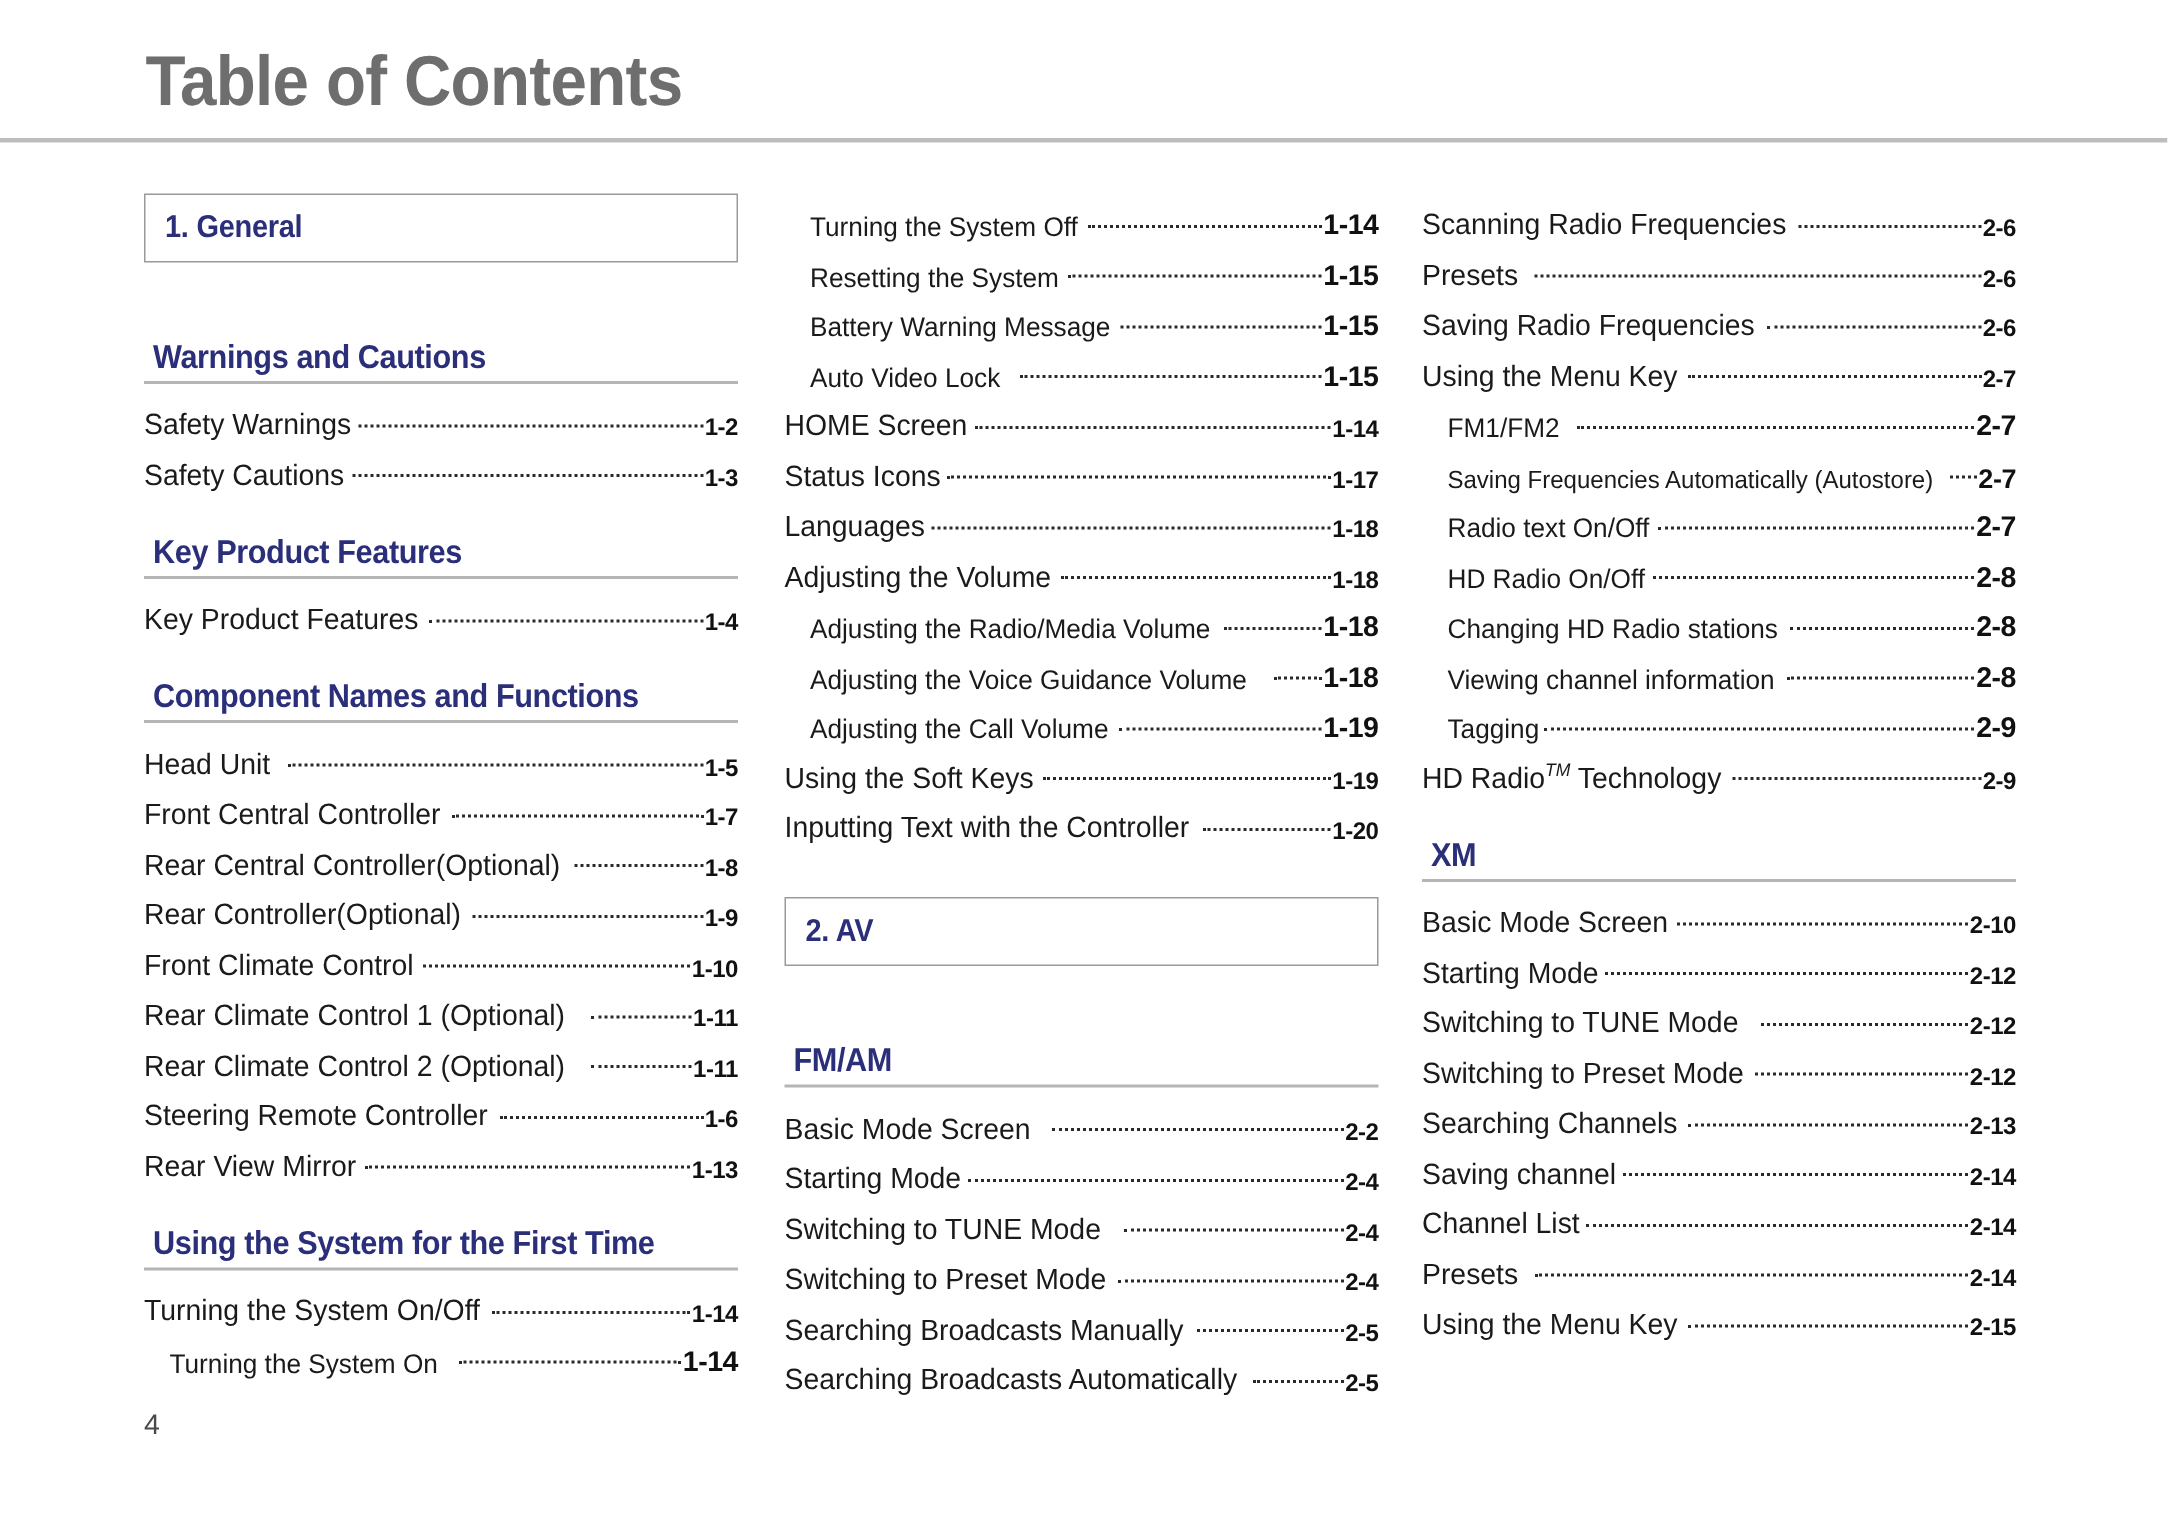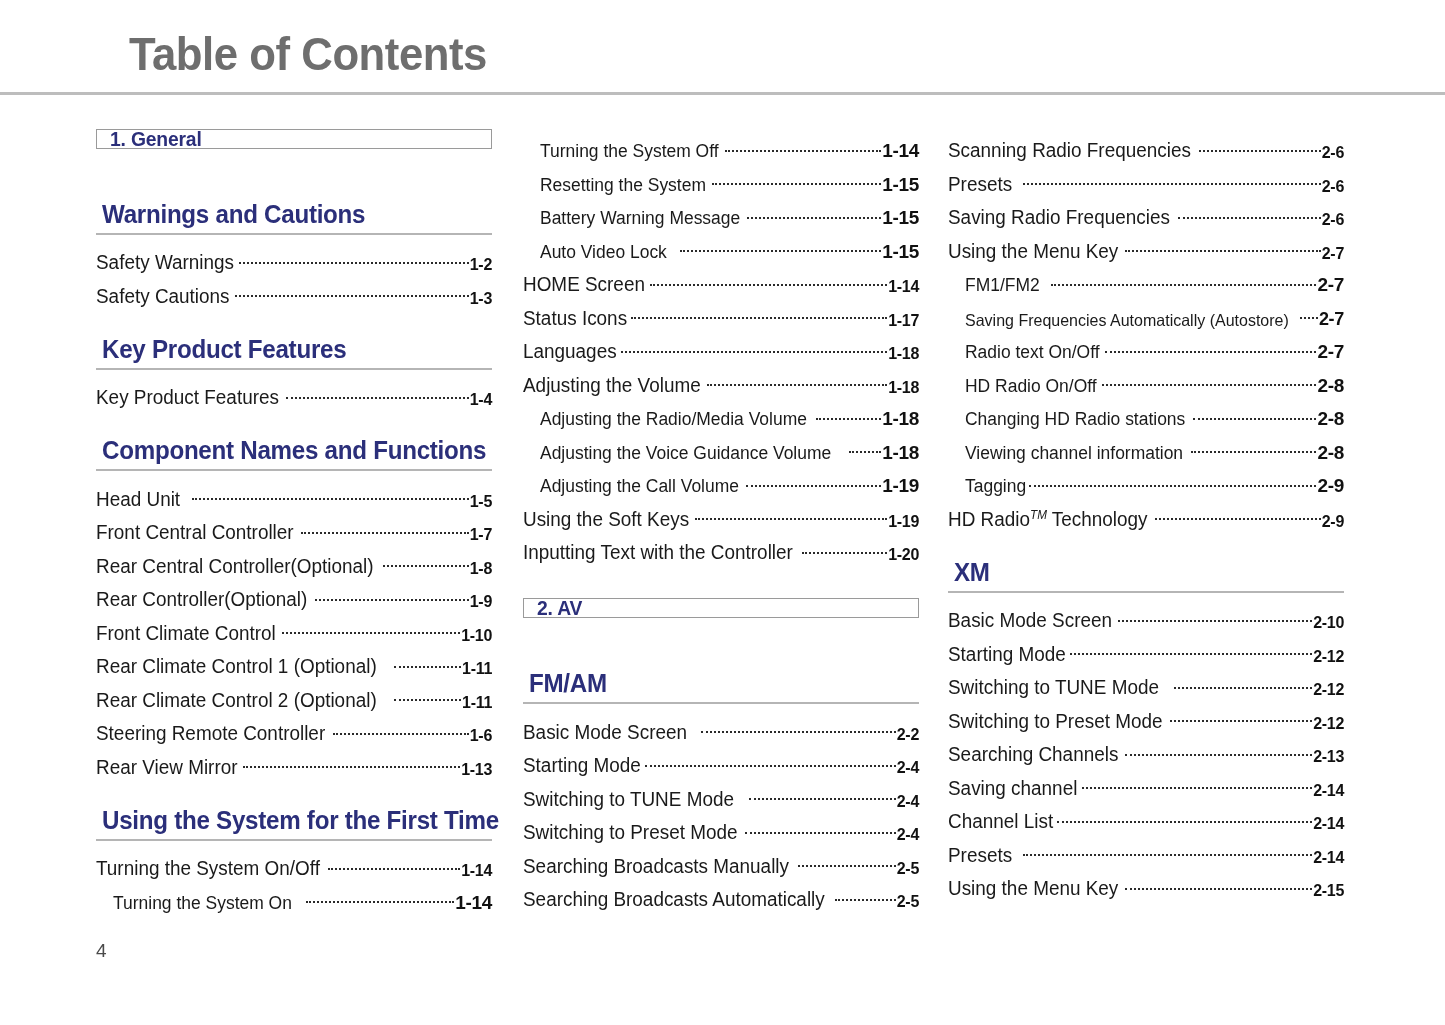--- a/index.html
+++ b/index.html
@@ -12,21 +12,20 @@
     height: 1025px;
     font-family: "Liberation Sans", sans-serif;
     color: #1a1a1a;
     position: relative;
     overflow: hidden;
   }
 
   
   .page-header {
     padding: 28px 3px 0 97px;
-    margin-left: 32px;
   }
   .page-title {
     font-size: 47px;
     font-weight: bold;
     color: #6e6e6e;
     letter-spacing: -0.5px;
     line-height: 1.1;
     transform: scaleX(0.93);
     transform-origin: left center;
     white-space: nowrap;
@@ -48,38 +47,38 @@
     width: 396px;
     flex: 0 0 396px;
   }
   .col-1 { margin-left: 96px; }
   .col-2 { margin-left: 31px; }
   .col-3 { margin-left: 29px; }
 
   
   .chapter-box {
     border: 1px solid #9a9a9a;
-    height: 20px;
+    height: 46px;
     display: flex;
     align-items: center;
     padding-left: 13px;
     box-sizing: border-box;
     margin-bottom: 24px;
   }
   .chapter-box-label {
     font-size: 21px;
     font-weight: bold;
     color: #2b2f7a;
     transform: scaleX(0.92);
     transform-origin: left center;
     white-space: nowrap;
     letter-spacing: -0.2px;
   }
   .section-header {
-    font-size: 26px;
+    font-size: 22px;
     font-weight: bold;
     color: #2b2f7a;
     padding-left: 6px;
     padding-bottom: 3px;
     border-bottom: 2px solid #b5b5b5;
     transform-origin: left center;
     white-space: nowrap;
     letter-spacing: -0.3px;
     margin-bottom: 6px;
   }

